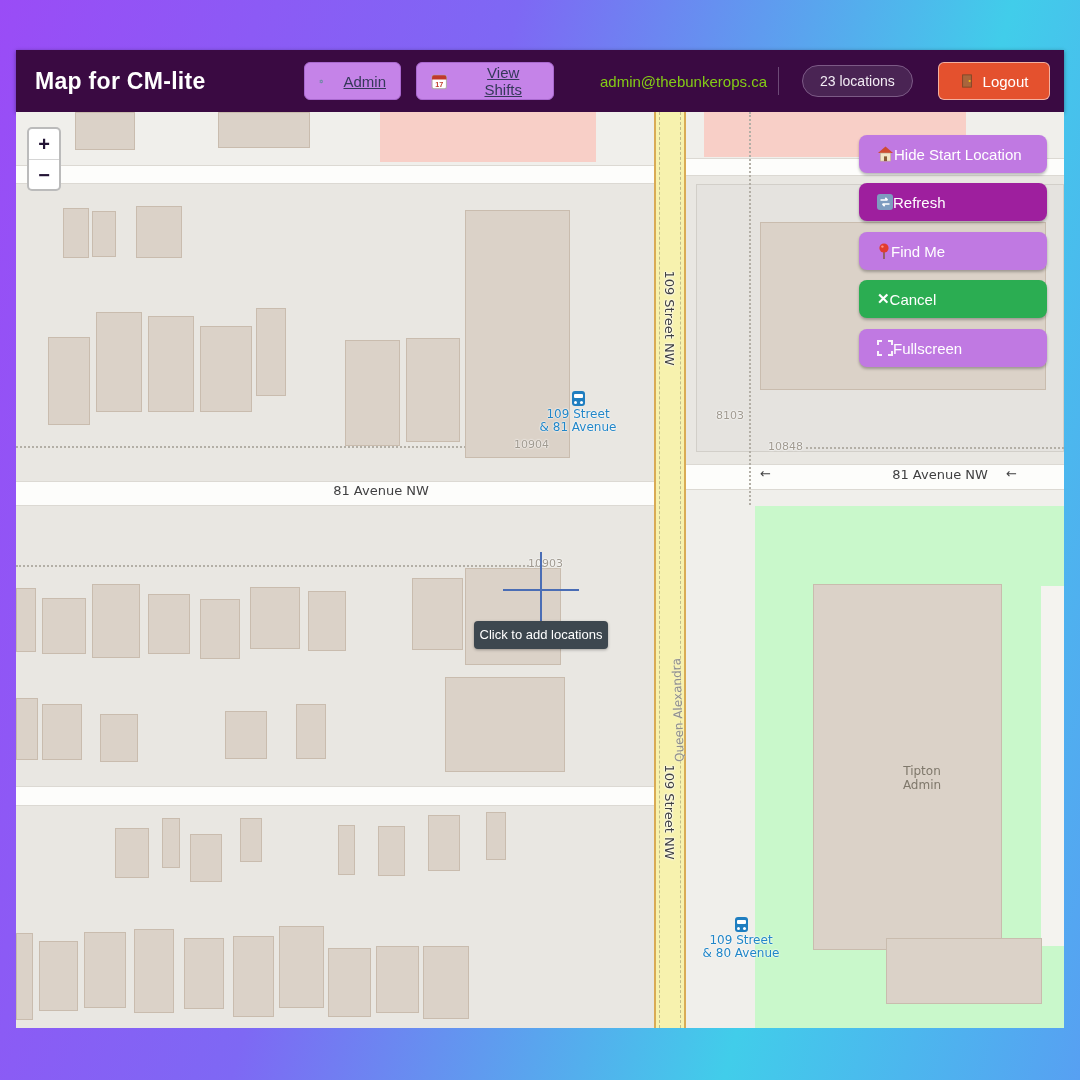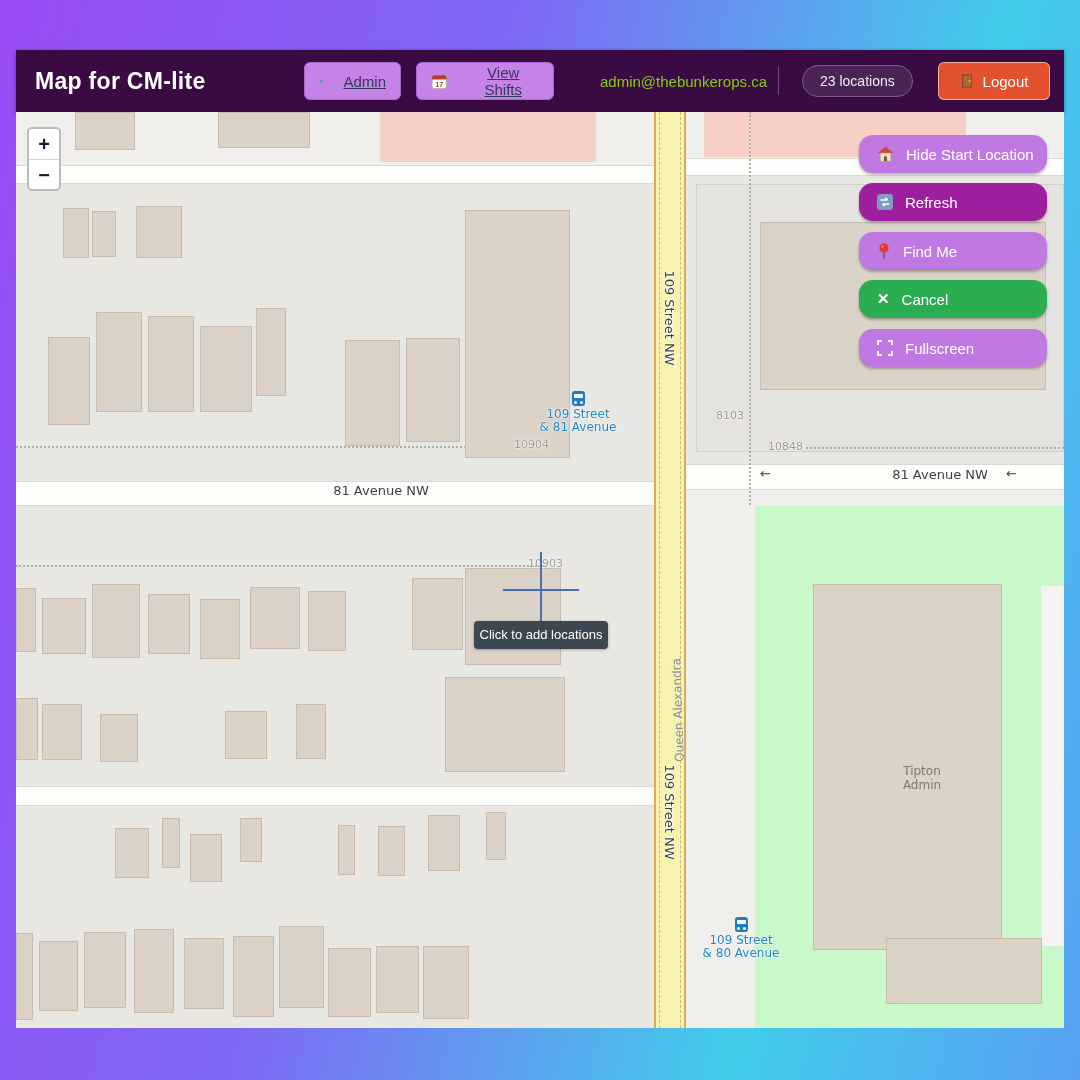--- a/index.html
+++ b/index.html
@@ -66,22 +66,22 @@
   .ch{background:var(--crosshair-blue)}
   .tooltip{position:absolute;left:458px;top:509px;width:134px;height:28px;line-height:28px;text-align:center;
     background:var(--tooltip-bg);color:#fff;font-size:13px;border-radius:4px;box-shadow:0 1px 3px rgba(0,0,0,.3)}
 
   
   .zoomctl{position:absolute;left:11px;top:15px;width:34px;background:#fff;border:2px solid rgba(60,60,60,.35);
     border-radius:5px;overflow:hidden;z-index:30}
   .zoomctl div{width:30px;height:30px;line-height:30px;text-align:center;font-size:20px;font-weight:bold;
     color:#241536;cursor:pointer}
   .zoomctl div+div{border-top:1px solid #d5d5d5}
-  .mapbtn{position:absolute;left:843px;width:188px;height:38px;display:flex;align-items:center;gap:12px;
-    padding:0 0 0 18px;border:none;border-radius:14px;color:#fff;font-size:15px;cursor:pointer;
+  .mapbtn{position:absolute;left:843px;width:188px;height:38px;display:flex;align-items:center;
+    padding:0 0 0 18px;border:none;border-radius:8px;color:#fff;font-size:15px;cursor:pointer;
     box-shadow:0 2px 3px rgba(0,0,0,.28);z-index:30;font-family:"Liberation Sans",sans-serif}
   .mb-purple{background:var(--map-btn-purple)}
   .mb-magenta{background:var(--btn-magenta)}
   .mb-green{background:var(--btn-green)}
   .xmark{font-size:15px;font-weight:bold}
 </style>
 </head>
 <body>
 
 <div class="frame">

